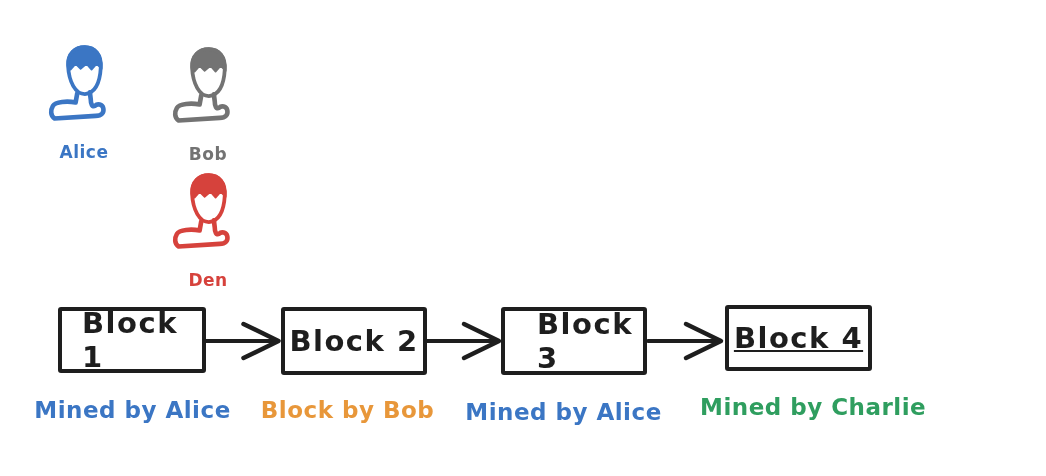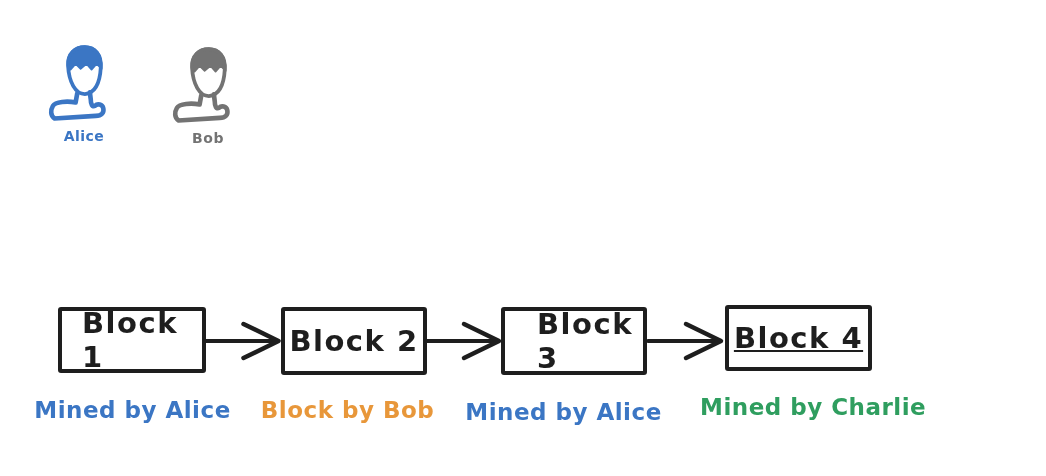--- a/index.html
+++ b/index.html
@@ -21,22 +21,22 @@
     width: 88px;
     text-align: center;
   }
   .person svg {
     display: block;
     margin: 0 auto;
     width: 84px;
     height: 84px;
   }
   .person-label {
-    margin-top: 2px;
-    font-size: 14px;
+    margin-top: 16px;
+    font-size: 17px;
     font-weight: 600;
     letter-spacing: 0.5px;
   }
 
   
   .block {
     position: absolute;
     border: 4px solid #1e1e1e;
     border-radius: 3px;
     background: #ffffff;
@@ -90,20 +90,26 @@
         <use href="#person-bust"></use>
       </svg>
     <div class="person-label">Alice</div>
   </div>
   <div class="person" style="left: 164px; top: 44px; color: #737373;">
     <svg>
         <use href="#person-bust"></use>
       </svg>
     <div class="person-label">Bob</div>
   </div>
+  <div class="person" style="left: 164px; top: 170px; color: rgb(214, 66, 60);">
+    <svg>
+        <use href="#person-bust"></use>
+      </svg>
+    <div class="person-label">Den</div>
+  </div>
 
   <div class="block" style="left: 58px; top: 307px; width: 148px; height: 66px; border-color: rgb(30, 30, 30); color: rgb(30, 30, 30); padding-left: 20px;">
     <span class="block-label">Block 1</span>
   </div>
   <div class="block" style="left: 281px; top: 307px; width: 146px; height: 68px; border-color: rgb(30, 30, 30); color: rgb(30, 30, 30);">
     <span class="block-label">Block 2</span>
   </div>
   <div class="block" style="left: 501px; top: 307px; width: 146px; height: 68px; border-color: rgb(30, 30, 30); color: rgb(30, 30, 30); padding-left: 32px;">
     <span class="block-label">Block 3</span>
   </div>

